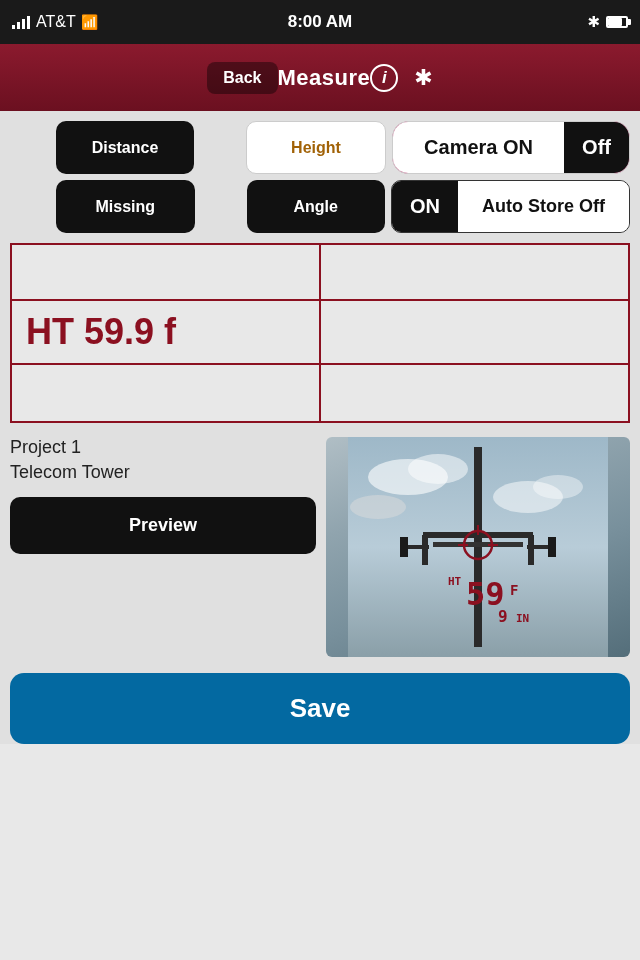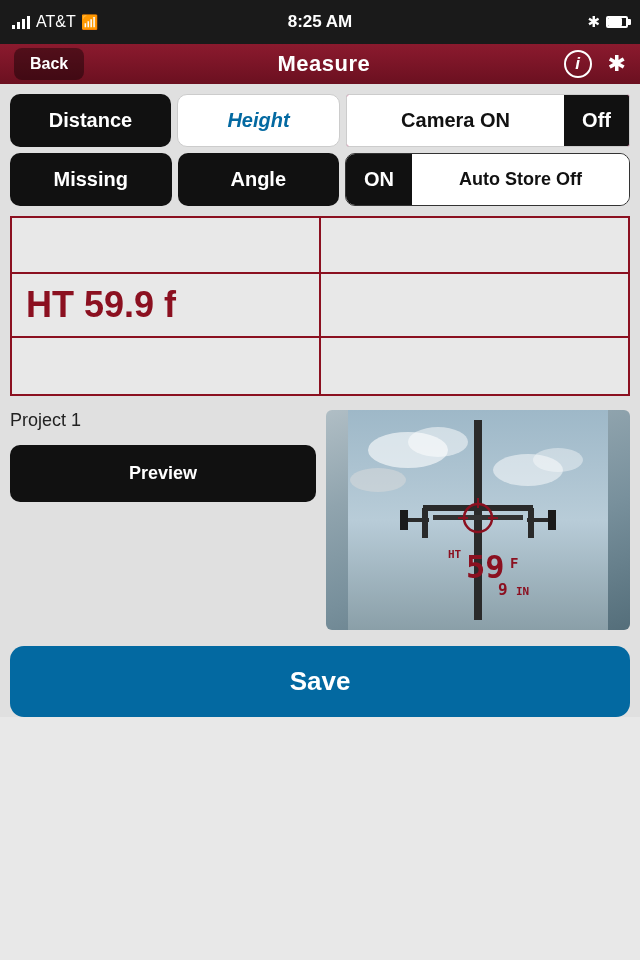--- a/index.html
+++ b/index.html
@@ -75,25 +75,25 @@
     }
     .battery-fill {
       background: white;
       height: 100%;
       width: 80%;
       border-radius: 1px;
     }
 
     
     .nav-bar {
-      height: 40px;
+      height: 67px;
       background: linear-gradient(180deg, #8b1a2e 0%, #6b1020 100%);
       display: flex;
       align-items: center;
-      justify-content: space-between;
+      justify-content: center;
       padding: 0 14px;
     }
     .back-btn {
       background: rgba(0,0,0,0.4);
       border: none;
       border-radius: 8px;
       color: white;
       font-size: 16px;
       font-weight: 600;
       padding: 7px 16px;
@@ -139,41 +139,41 @@
     .btn-row {
       display: flex;
       align-items: stretch;
       padding: 10px 10px 0 10px;
       gap: 6px;
     }
 
     .mode-btn {
       border: none;
       border-radius: 10px;
-      font-size: 20px;
+      font-size: 16px;
       font-weight: 700;
       cursor: pointer;
       padding: 14px 10px;
       flex: 1;
+      margin-left: 46px;
     }
     .mode-btn.active {
       background: #111;
       color: white;
     }
     .mode-btn.inactive {
       background: white;
-      color: #0369a1;
+      color: #a16207;
       border: 1px solid #ccc;
-      font-style: italic;
     }
 
     .camera-toggle-group {
       display: flex;
       flex: 2;
-      border-radius: 3px;
+      border-radius: 16px;
       overflow: hidden;
       border: 1px solid #ccc;
       background: #be185d;
     }
     .camera-label {
       flex: 1;
       display: flex;
       align-items: center;
       justify-content: center;
       font-size: 20px;
@@ -342,21 +342,21 @@
   <div class="status-left">
     <div class="signal-bars">
       <span style="height:4px"></span>
       <span style="height:7px"></span>
       <span style="height:10px"></span>
       <span style="height:13px"></span>
     </div>
     <span>AT&amp;T</span>
     <span class="wifi-icon">📶</span>
   </div>
-  <span class="status-center">8:25 AM</span>
+  <span class="status-center">8:00 AM</span>
   <div class="status-right">
     <span style="font-size:15px;">✱</span>
     <div class="battery-icon">
       <div class="battery-fill"></div>
     </div>
   </div>
 </div>
 
 <div class="nav-bar">
   <button class="back-btn">Back</button>
@@ -403,20 +403,21 @@
     <div class="grid-row">
       <div class="grid-cell"></div>
       <div class="grid-cell"></div>
     </div>
   </div>
 
   <div class="bottom-section">
     <div class="left-col">
       <div class="project-info">
         <span class="project-name">Project 1</span>
+        <span class="project-desc">Telecom Tower</span>
       </div>
       <button class="preview-btn">Preview</button>
     </div>
 
     <div class="tower-image">
       <svg viewBox="0 0 260 220" xmlns="http://www.w3.org/2000/svg">
 
         <defs>
           <linearGradient id="skyGrad" x1="0" y1="0" x2="0" y2="1">
             <stop offset="0%" stop-color="#9eb8c8"></stop>

